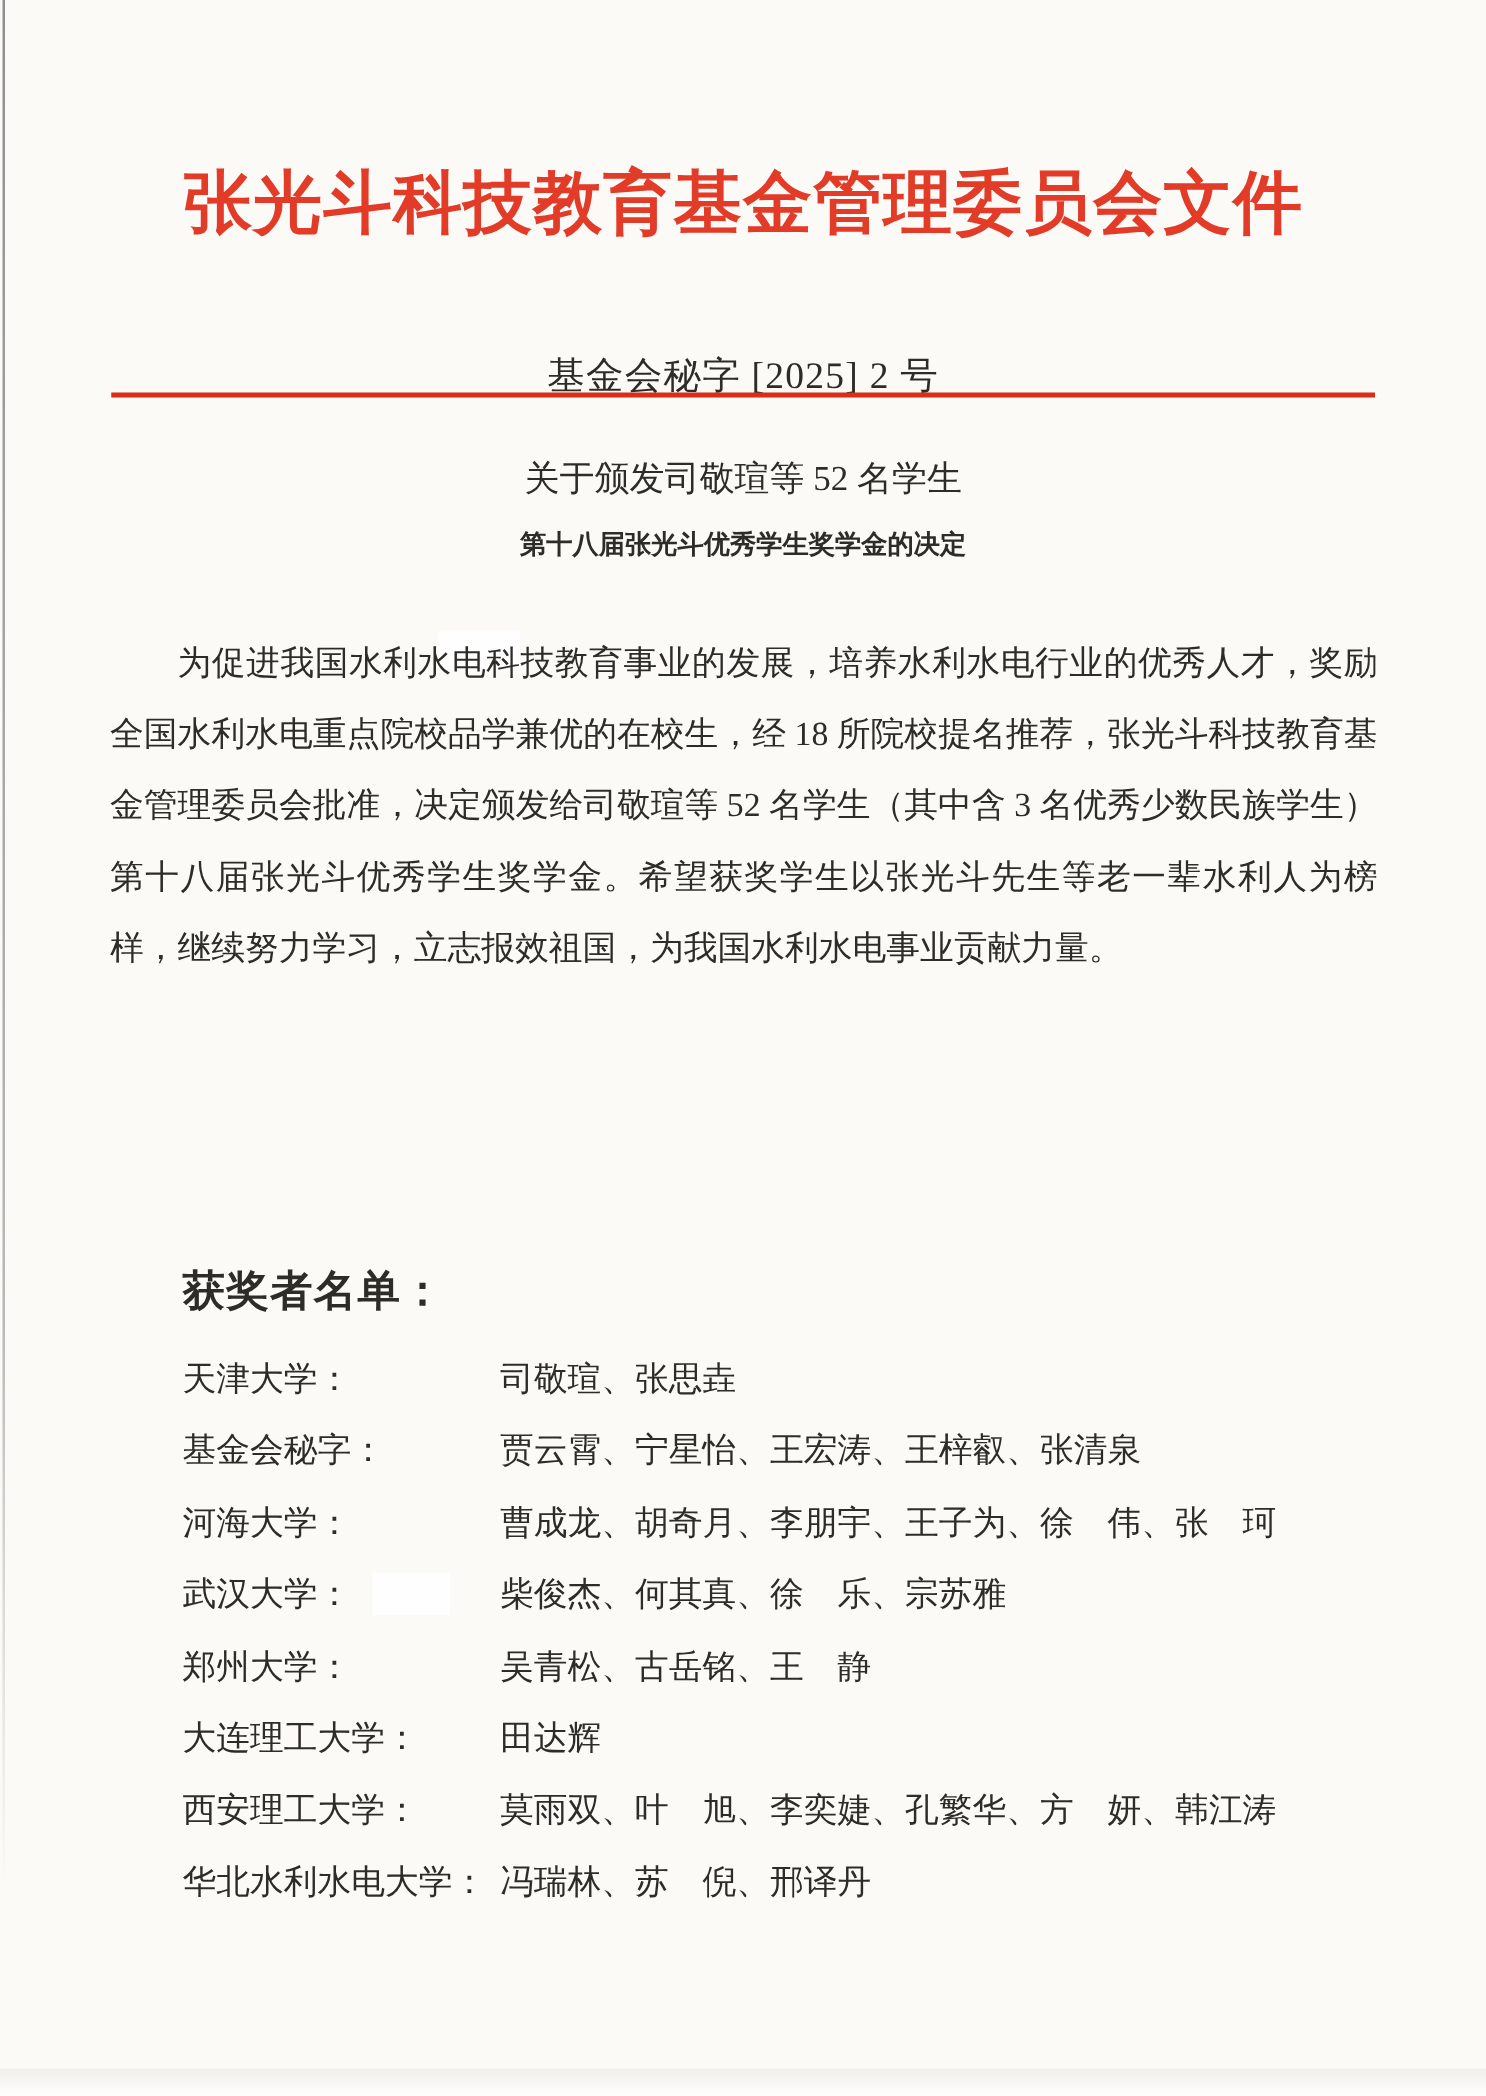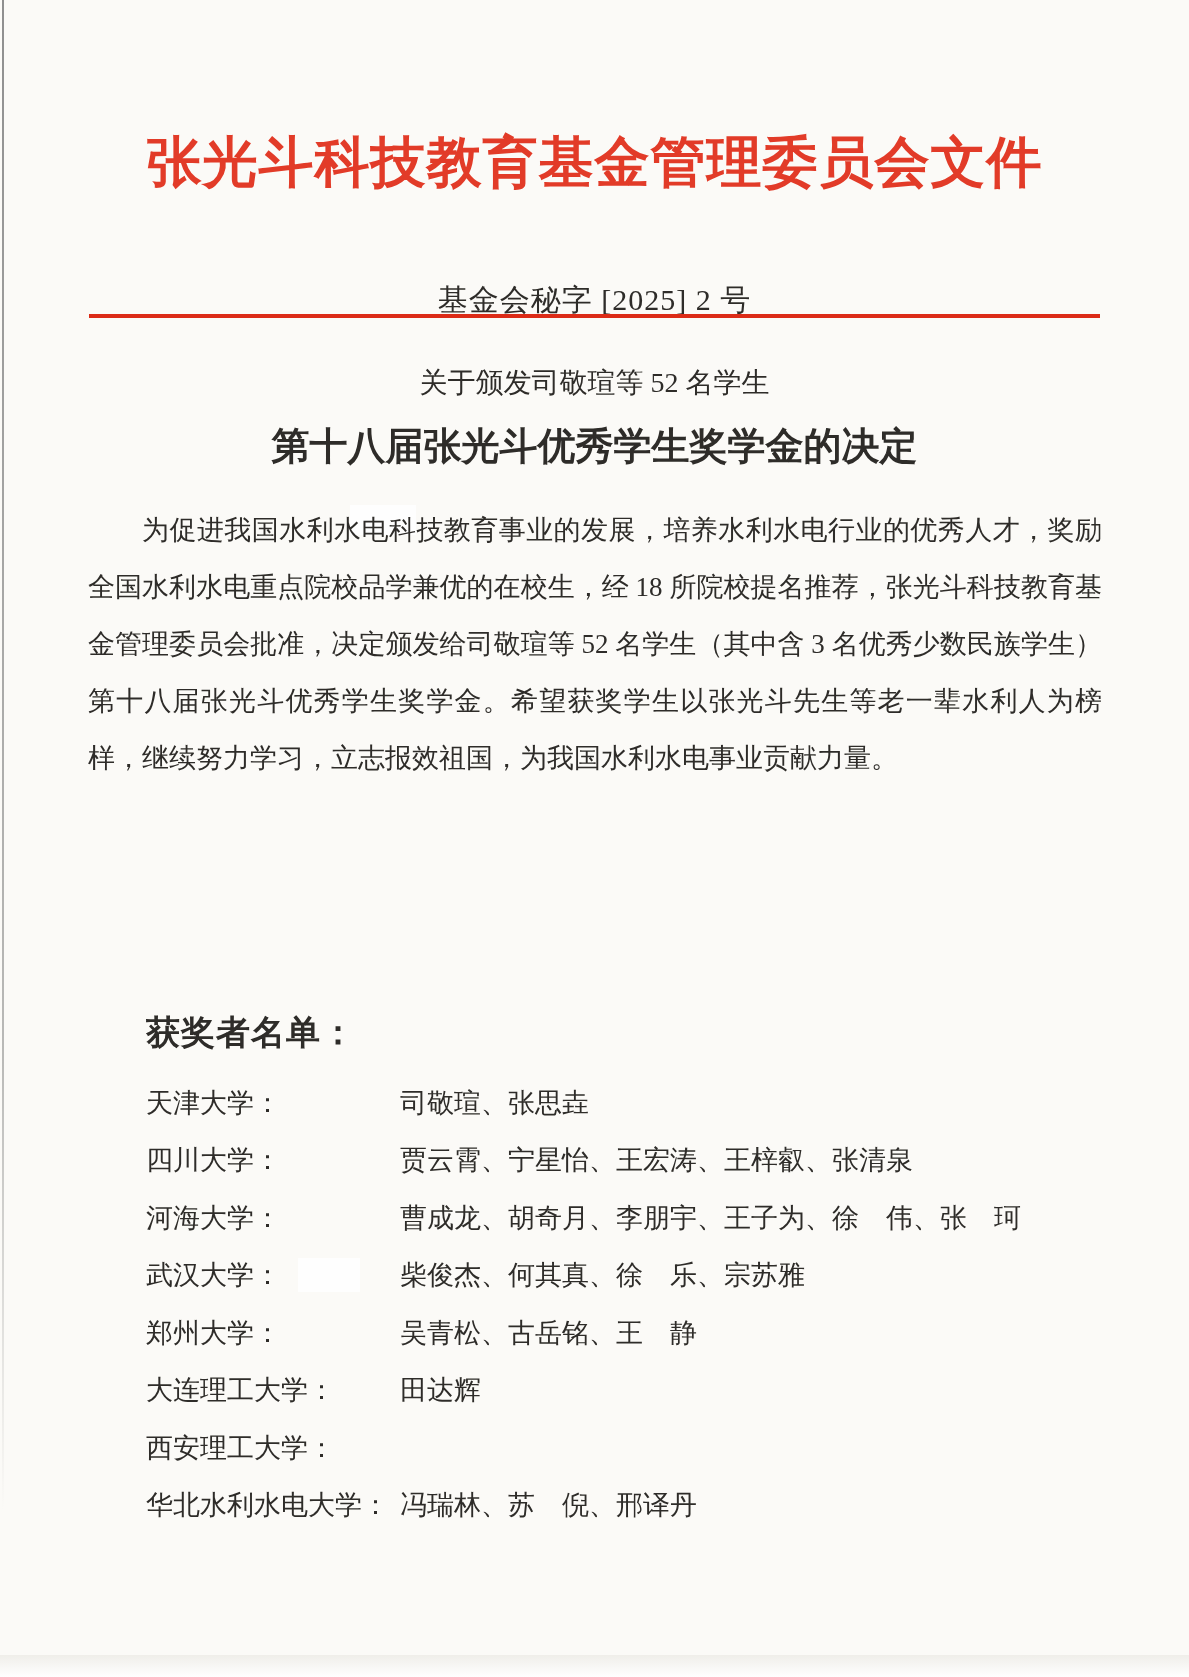--- a/index.html
+++ b/index.html
@@ -52,21 +52,21 @@
     position: absolute; top: 314px; left: 89px;
     width: 1011px; height: 4px;
     background: var(--rule-red);
   }
   .title-line1 {
     position: absolute; top: 364px; left: 0; width: 100%;
     text-align: center; font-size: 28px; font-weight: normal;
   }
   .title-line2 {
     position: absolute; top: 421px; left: 0; width: 100%;
-    text-align: center; font-size: 38px; font-weight: bold;
+    text-align: center; font-size: 21px; font-weight: bold;
   }
   .body-text {
     position: absolute; top: 502px; left: 88px; width: 1014px;
     font-size: 27px; line-height: 57px;
     text-align: justify;
     text-indent: 2em;
   }
   .winners-heading {
     position: absolute; top: 1010px; left: 146px;
     font-size: 34px; font-weight: bold;
@@ -109,21 +109,21 @@
   <div class="winners-heading">获奖者名单：</div>
 
   <div class="winners">
 
       <div class="winner-row">
         <div class="school">天津大学：</div>
         <div class="names">司敬瑄、张思垚</div>
       </div>
 
       <div class="winner-row">
-        <div class="school">四川大学：</div>
+        <div class="school">基金会秘字：</div>
         <div class="names">贾云霄、宁星怡、王宏涛、王梓叡、张清泉</div>
       </div>
 
       <div class="winner-row">
         <div class="school">河海大学：</div>
         <div class="names">曹成龙、胡奇月、李朋宇、王子为、徐　伟、张　珂</div>
       </div>
 
       <div class="winner-row">
         <div class="school">武汉大学：</div>
@@ -135,20 +135,21 @@
         <div class="names">吴青松、古岳铭、王　静</div>
       </div>
 
       <div class="winner-row">
         <div class="school">大连理工大学：</div>
         <div class="names">田达辉</div>
       </div>
 
       <div class="winner-row">
         <div class="school">西安理工大学：</div>
+        <div class="names">莫雨双、叶　旭、李奕婕、孔繁华、方　妍、韩江涛</div>
       </div>
 
       <div class="winner-row">
         <div class="school">华北水利水电大学：</div>
         <div class="names">冯瑞林、苏　倪、邢译丹</div>
       </div>
     </div>
 
 </div>
 

